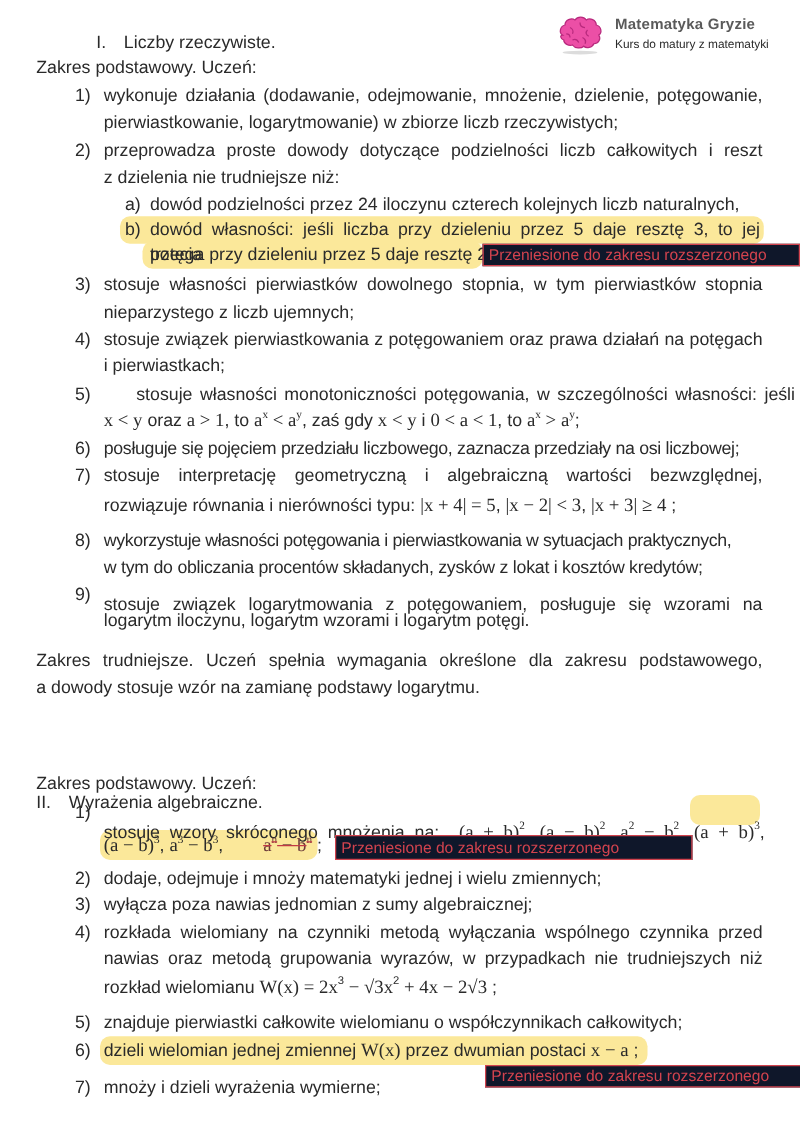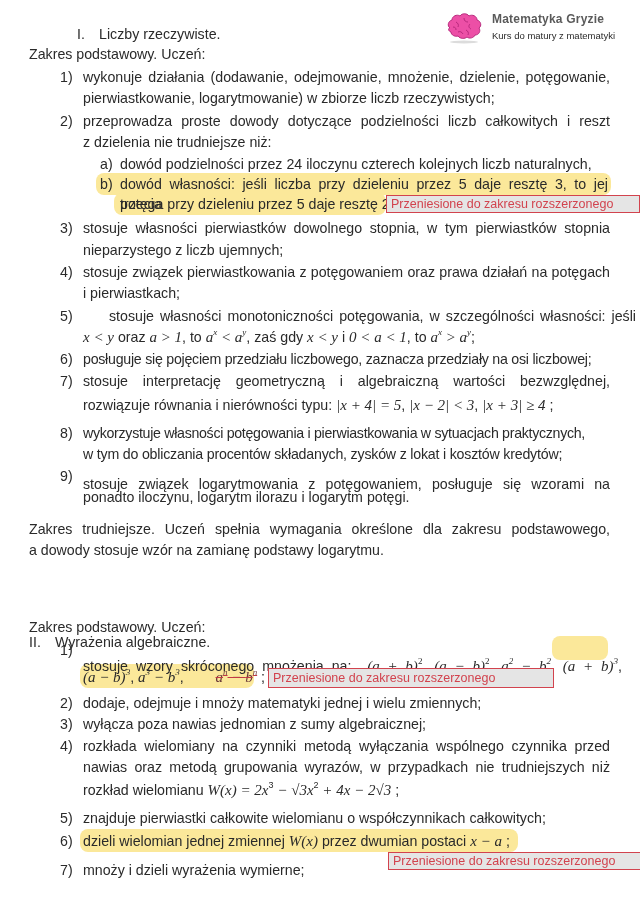--- a/index.html
+++ b/index.html
@@ -1,25 +1,25 @@
 <!DOCTYPE html>
 <html><head>
 <meta charset="utf-8">
 <style>
   html, body { margin:0; padding:0; background:#ffffff; }
   body { width:640px; height:908px; position:relative; overflow:hidden;
          font-family:"Liberation Sans", "DejaVu Sans", sans-serif; color:#2a2a2a; font-size:14.2px; }
   .abs { position:absolute; }
   .line { position:absolute; white-space:nowrap; line-height:20px; }
   .just { text-align:justify; text-align-last:justify; white-space:normal; }
-  .math { font-family:"Liberation Serif", "DejaVu Serif", serif; font-style:italic; font-size:15px; }
+  .math { font-family:"Liberation Serif", "DejaVu Serif", serif; font-size:15px; }
   .mup { font-family:"Liberation Serif", "DejaVu Serif", serif; font-size:15px; }
   sup { font-size:9px; vertical-align:7px; line-height:0; }
   .redbox { position:absolute; border:1.5px solid #d2434e; color:#d2434e; font-size:12.5px;
-            line-height:16px; padding:0 4px; white-space:nowrap; background:#e5e5e5; }
+            line-height:16px; padding:0 4px; white-space:nowrap; background:#0f172a; }
   .strike { text-decoration:line-through; text-decoration-color:#c23a44; color:#6b3a3a;margin-left:28px; }
   .logo { position:absolute; left:440px; top:6px; width:200px; height:44px; }
   .brain { position:absolute; left:4px; top:4px; width:40px; height:34px; }
   .logo-title { position:absolute; left:52px; top:6px; font-weight:bold; font-size:12px; color:#5a5a5a; letter-spacing:0.2px; }
   .logo-sub { position:absolute; left:52px; top:24px; font-size:9.5px; color:#2a2a2a; }
 </style>
 </head>
 <body>
 
 <div class="logo">
@@ -75,21 +75,21 @@
   <span>rozwiązuje równania i nierówności typu:</span>
   <span class="math">|x + 4| = 5</span><span>, </span><span class="math">|x − 2| &lt; 3</span><span>, </span><span class="math">|x + 3| ≥ 4</span><span> ;</span>
 </div>
 
 <div class="line" style="left:60px; top:423px;">8)</div>
 <div class="line" style="left:83px; top:423px; letter-spacing:-0.3px;">wykorzystuje własności potęgowania i pierwiastkowania w sytuacjach praktycznych,</div>
 <div class="line" style="left:83px; top:444px; letter-spacing:-0.2px;">w tym do obliczania procentów składanych, zysków z lokat i kosztów kredytów;</div>
 
 <div class="line" style="left:60px; top:466px;">9)</div>
 <div class="line just" style="left:83px; top:474px; width:527px;">stosuje związek logarytmowania z potęgowaniem, posługuje się wzorami na</div>
-<div class="line" style="left:83px; top:487px;">ponadto iloczynu, logarytm ilorazu i logarytm potęgi.</div>
+<div class="line" style="left:83px; top:487px;">logarytm iloczynu, logarytm wzorami i logarytm potęgi.</div>
 
 <div class="line just" style="left:29px; top:519px; width:581px;">Zakres trudniejsze. Uczeń spełnia wymagania określone dla zakresu podstawowego,</div>
 <div class="line" style="left:29px; top:540px;">a dowody stosuje wzór na zamianę podstawy logarytmu.</div>
 
 <div class="line" style="left:29px; top:596px;margin-top:36px;">II. Wyrażenia algebraiczne.</div>
 <div class="line" style="left:29px; top:617px;">Zakres podstawowy. Uczeń:</div>
 
 <div class="abs" style="left:552px; top:636px; width:56px; height:24px; background:#fbe89a; border-radius:8px;"></div>
 <div class="abs" style="left:80px; top:664px; width:174px; height:24px; background:#fbe89a; border-radius:8px;"></div>
 <div class="line" style="left:60px; top:640px;">1)</div>

